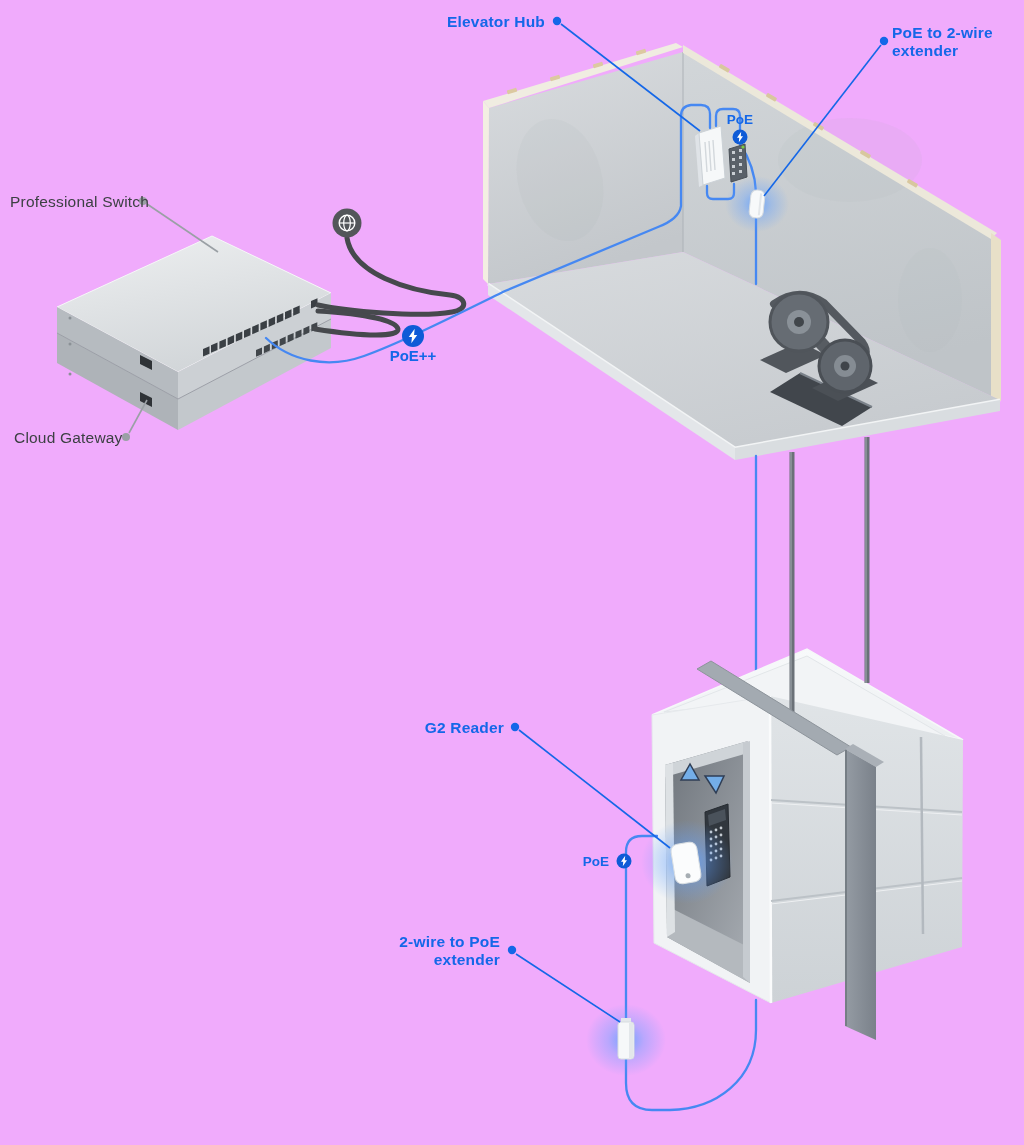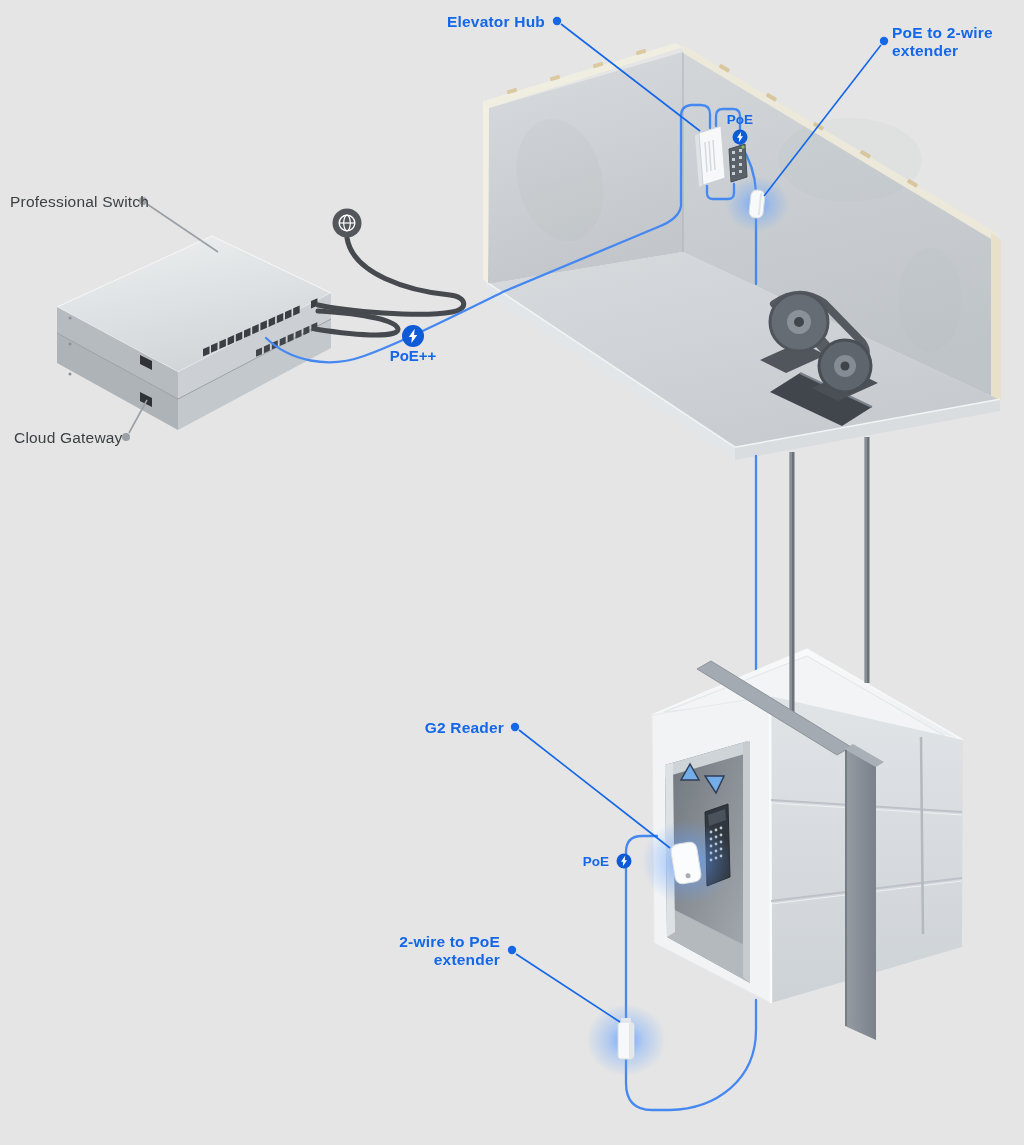--- a/index.html
+++ b/index.html
@@ -1,20 +1,20 @@
 <!DOCTYPE html>
 <html style="--label-blue: #1467E8; --cable-blue: #4688F2; --badge-blue: #0E5BD7; --label-gray: #3C4043; --leader-gray: #9AA0A5; --glow-blue: #66A3FF;"><head>
 <meta charset="utf-8">
 <style>
   :root{
     --label-blue:#1467E8; --cable-blue:#4688F2; --badge-blue:#0E5BD7;
     --label-gray:#3C4043; --leader-gray:#9AA0A5; --glow-blue:#66A3FF;
   }
   html,body{margin:0;padding:0;background:#fff;}
-  .stage{position:relative;width:1024px;height:1145px;background:#e5e5e5;overflow:hidden;}
+  .stage{position:relative;width:1024px;height:1145px;background:#f0abfc;overflow:hidden;}
   svg text{font-family:"Liberation Sans", sans-serif;}
   .lbl-blue{fill:var(--label-blue);font-size:15.5px;font-weight:600;letter-spacing:.2px;}
   .lbl-gray{fill:var(--label-gray);font-size:15.5px;font-weight:500;letter-spacing:.2px;}
   .lbl-small{fill:var(--label-blue);font-size:13.5px;font-weight:600;}
   .poepp{fill:var(--label-blue);font-size:15px;font-weight:600;}
   .leader-blue{stroke:var(--label-blue);stroke-width:1.6;fill:none;}
   .leader-gray{stroke:var(--leader-gray);stroke-width:1.6;fill:none;}
   .dot-blue{fill:var(--label-blue);}
   .dot-gray{fill:var(--leader-gray);}
   .cable{stroke:var(--cable-blue);stroke-width:2.3;fill:none;stroke-linecap:round;}

